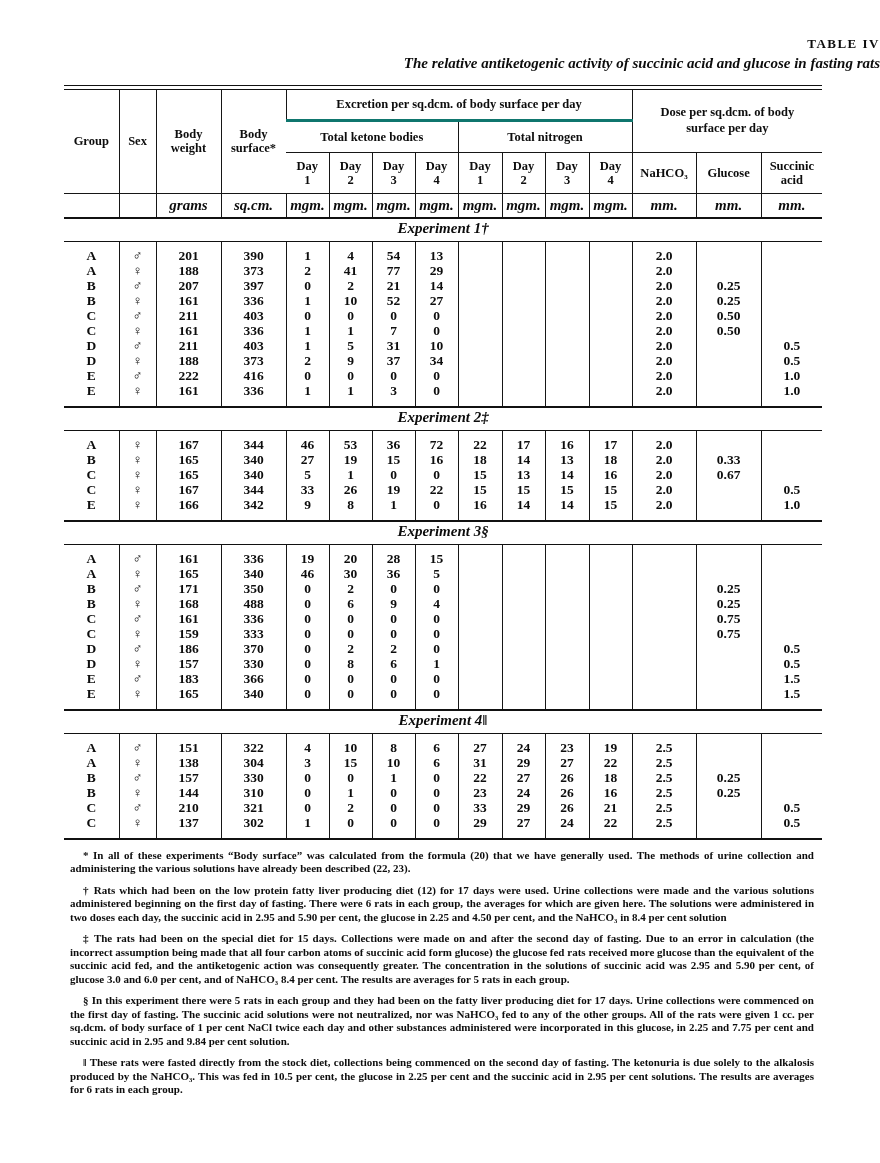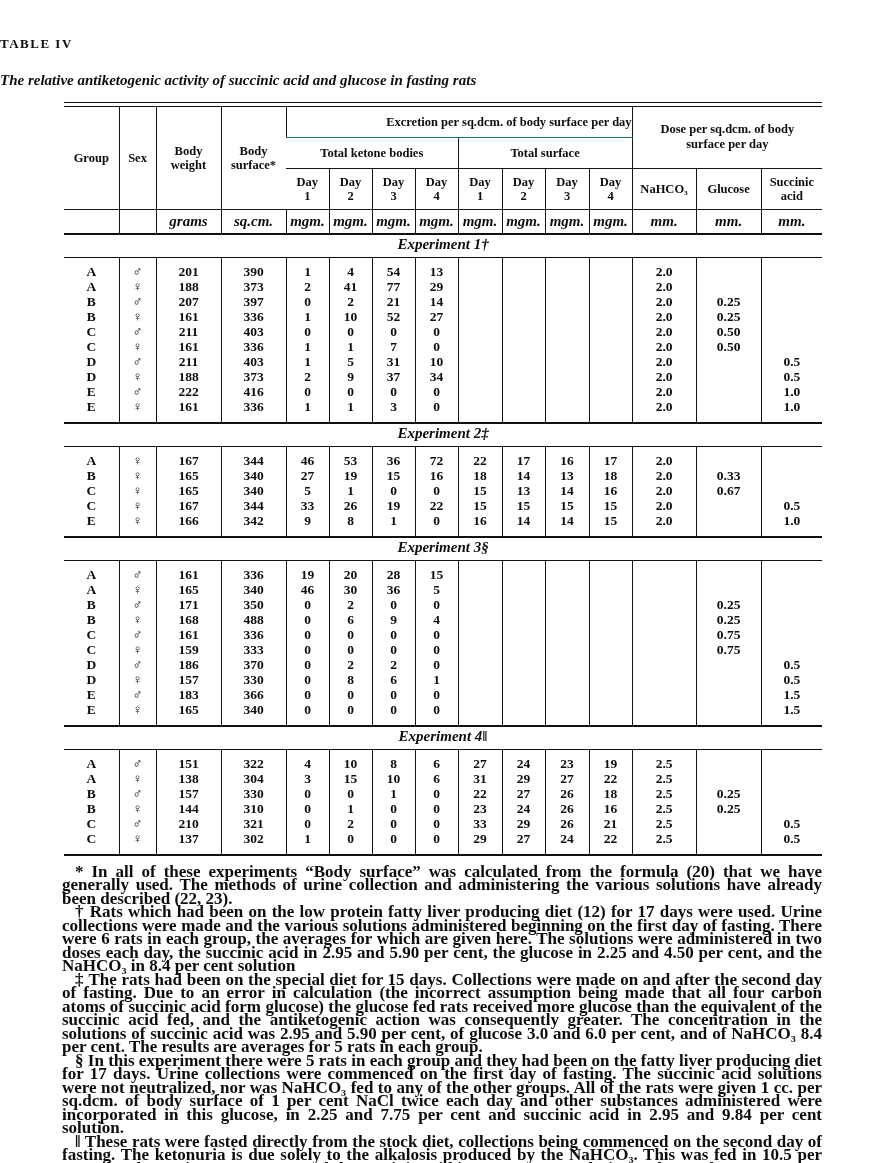--- a/index.html
+++ b/index.html
@@ -1,51 +1,51 @@
 <!DOCTYPE html>
 <html><head>
 <meta charset="utf-8">
 <style>
   html,body{margin:0;padding:0;background:#ffffff;}
   .sheet{
     position:relative;width:880px;height:1163px;background:#fff;
     color:#0d0d0d;font-family:"Liberation Serif","DejaVu Serif",serif;
     overflow:hidden;
   }
-  .title-block{text-align:left;padding-top:36px;}
+  .title-block{text-align:right;padding-top:36px;}
   .table-label{font-size:13px;font-weight:700;letter-spacing:1.5px;}
-  .table-title{font-size:15px;font-weight:700;font-style:italic;margin-top:20px;}
+  .table-title{font-size:15px;font-weight:700;font-style:italic;margin-top:3px;}
 
   .tbl-wrap{margin:13px 0 0 64px;width:758px;}
   .dbl-rule{height:3px;border-top:1.5px solid #111;border-bottom:1px solid #111;}
 
   table{table-layout:fixed;width:758px;border-collapse:collapse;border-bottom:2.5px solid #111;}
   th,td{padding:0;margin:0;font-weight:700;color:#0d0d0d;overflow:hidden;}
   th{font-size:12.5px;line-height:1.12;text-align:center;vertical-align:middle;font-weight:700;}
   thead th,thead td{border-left:1px solid #161616;}
   thead th:first-child{border-left:none;}
   tr.units td{border-left:1px solid #161616;border-top:1px solid #161616;
     font-style:italic;font-size:15px;text-align:center;height:23px;vertical-align:middle;}
   tr.units td:first-child{border-left:none;}
   .row1{height:30px;}
   .row2 th{height:30px;}
   .row3 th{height:40px;border-top:1px solid #161616;white-space:pre-line;}
-  th.excretion{border-bottom:1px solid #0f766e;text-align:right;}
+  th.excretion{border-bottom:3px solid #0f766e;}
   th.dose{line-height:1.25;padding:0 10px;}
 
   tbody.exp td{border-left:1px solid #161616;font-size:13.5px;text-align:center;
     line-height:15px;vertical-align:middle;}
   tbody.exp td:first-child{border-left:none;}
   tbody.exp tr.exp-head td{border-left:none;border-top:2px solid #111;border-bottom:1.5px solid #111;
     font-style:italic;font-size:15px;padding:2px 0 5px 0;text-align:center;}
   tbody.exp tr:nth-child(2) td{padding-top:6px;}
   tbody.exp tr:last-child td{padding-bottom:8px;}
 
   .footnotes{margin:9px 0 0 62px;width:760px;text-align:justify;}
-  .footnotes p{margin:0;font-size:17px;line-height:13.5px;font-weight:700;text-indent:13px;}
+  .footnotes p{margin:8px;font-size:11px;line-height:13.5px;font-weight:700;text-indent:13px;}
 </style>
 </head>
 <body>
 
 <div class="sheet">
 
   <div class="title-block">
     <div class="table-label">TABLE IV</div>
     <div class="table-title">The relative antiketogenic activity of succinic acid and glucose in fasting rats</div>
   </div>
@@ -76,21 +76,21 @@
           <th rowspan="3">Sex</th>
           <th rowspan="3" style="white-space:pre-line">Body
 weight</th>
           <th rowspan="3" style="white-space:pre-line">Body
 surface*</th>
           <th colspan="8" class="excretion">Excretion per sq.dcm. of body surface per day</th>
           <th colspan="3" rowspan="2" class="dose">Dose per sq.dcm. of body surface per day</th>
         </tr>
         <tr class="row2">
           <th colspan="4">Total ketone bodies</th>
-          <th colspan="4">Total surface</th>
+          <th colspan="4">Total nitrogen</th>
         </tr>
         <tr class="row3">
           <th>Day
 1</th>
           <th>Day
 2</th>
           <th>Day
 3</th>
           <th>Day
 4</th>

